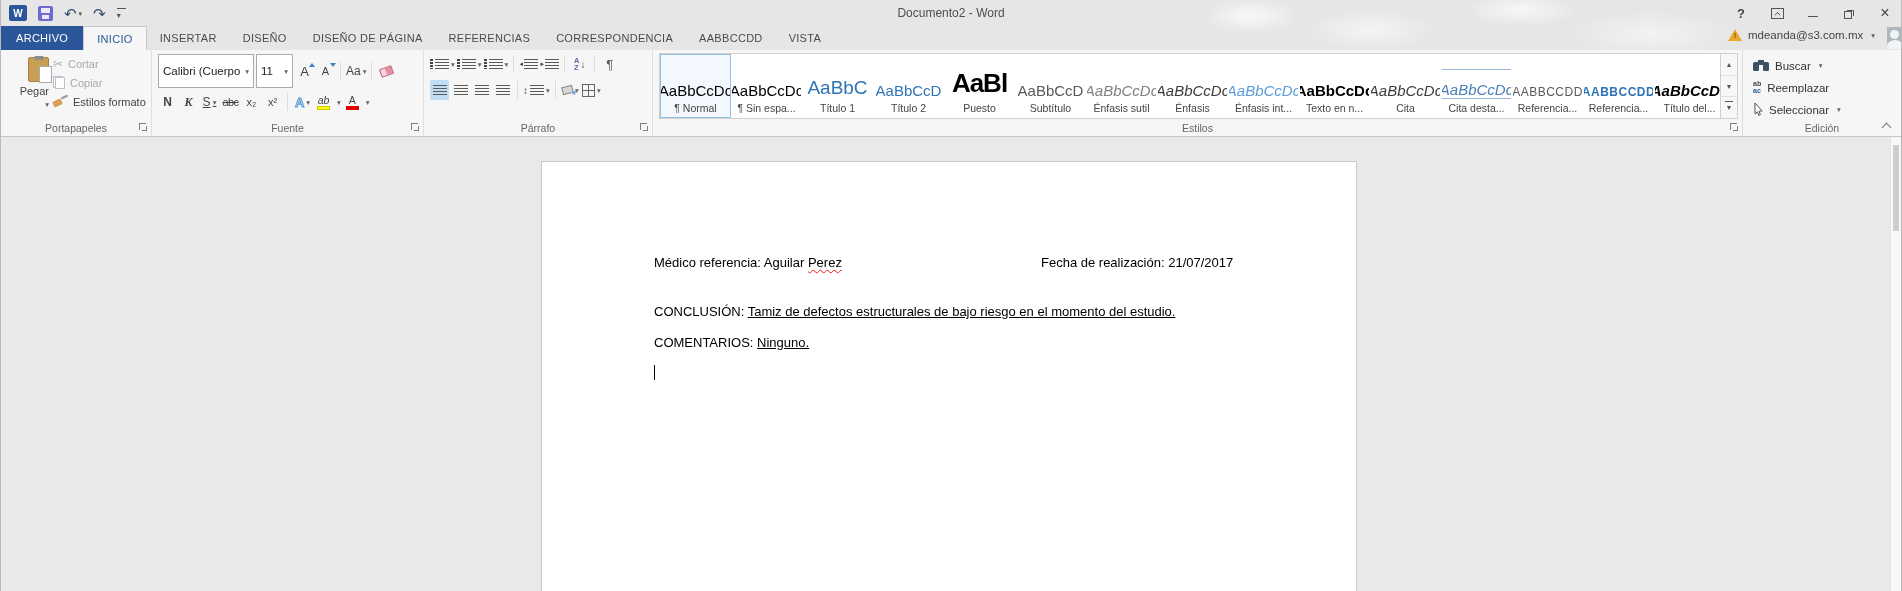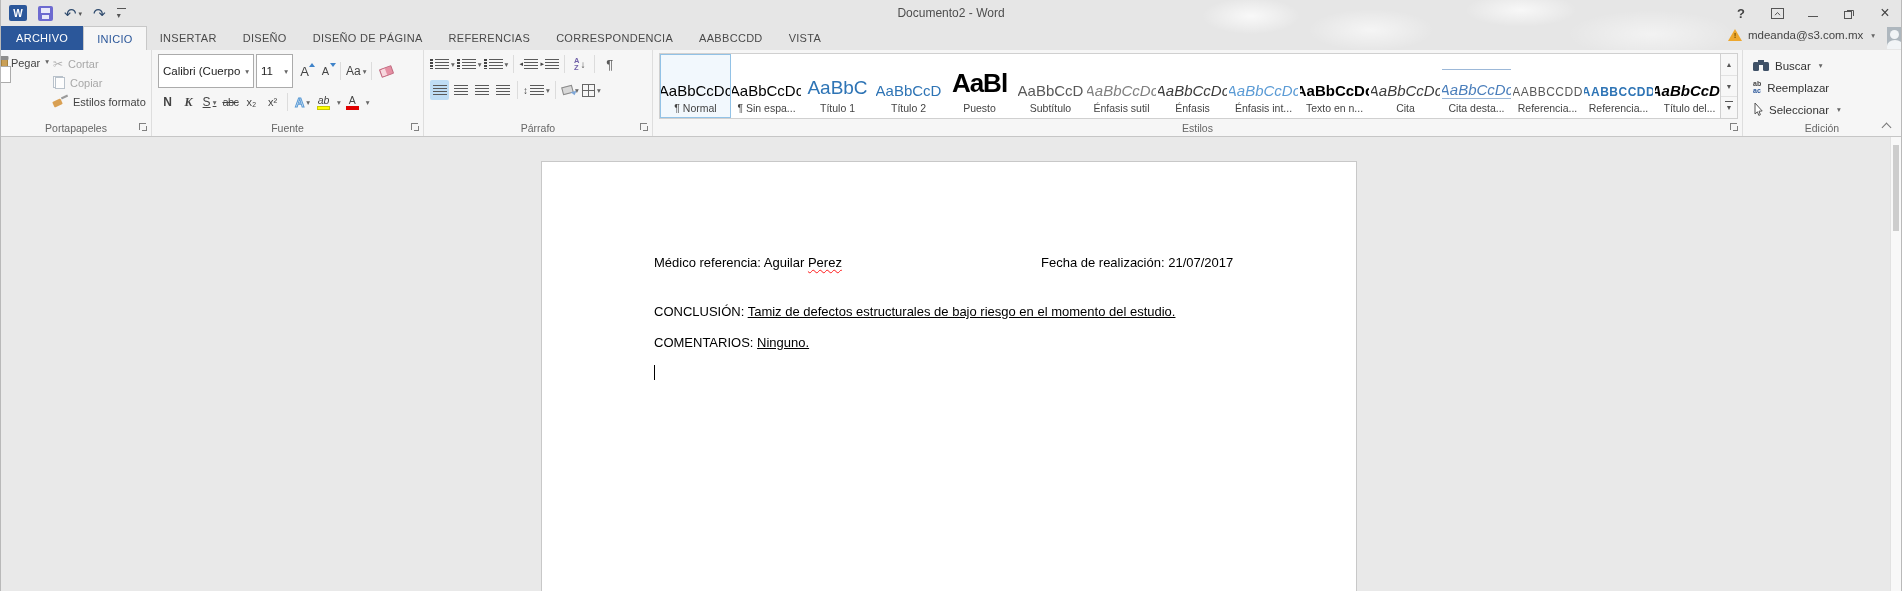--- a/index.html
+++ b/index.html
@@ -50,21 +50,21 @@
 .g-body{flex:1;display:flex}
 .g-label{height:17px;display:flex;align-items:center;justify-content:center;font-size:10.5px;color:#666}
 .launcher{position:absolute;right:2px;bottom:3px;width:11px;height:11px}
 .launcher::before{content:"";position:absolute;left:1px;top:1px;width:6px;height:6px;border-left:1px solid #808080;border-top:1px solid #808080}
 .launcher::after{content:"";position:absolute;right:2px;bottom:2px;width:4px;height:4px;border-right:1px solid #808080;border-bottom:1px solid #808080}
 .caret{font-size:7.5px;color:#666;margin-left:2px}
 .vsep{width:1px;height:18px;background:#DCDCDC;margin:0 3px;align-self:center}
 
 
 .g-clip{width:151px}
-.paste{width:48px;display:flex;flex-direction:row;align-items:flex-start;gap:3px;padding-top:7px;font-size:11px;color:#444}
+.paste{width:48px;display:flex;flex-direction:column;align-items:flex-end;gap:3px;padding-top:7px;font-size:11px;color:#444}
 .ic-clipboard{width:21px;height:25px;position:relative;background:#C99F56;border:1px solid #A5823F;border-radius:2px;display:block}
 .ic-clipboard i{position:absolute;left:50%;transform:translateX(-50%);top:-2px;width:9px;height:4px;background:#8D8D8D;border-radius:1px}
 .ic-clipboard b{position:absolute;right:-4px;bottom:-2px;width:13px;height:17px;background:#FFF;border:1px solid #ABABAB}
 .clip-col{display:flex;flex-direction:column;gap:0;padding-top:4px}
 .sbtn{display:flex;align-items:center;gap:5px;height:19px;padding:0 4px;font-size:11px;color:#444;white-space:nowrap}
 .sbtn.disabled{color:#A8A8A8}
 .scissors{color:#B0B0B0;font-size:12px}
 .ic-pages{width:12px;height:13px;position:relative;display:inline-block}
 .ic-pages::before,.ic-pages::after{content:"";position:absolute;width:8px;height:10px;border:1px solid #B9C2CB;background:#FDFDFD}
 .ic-pages::before{left:0;top:0}.ic-pages::after{right:0;bottom:0}

